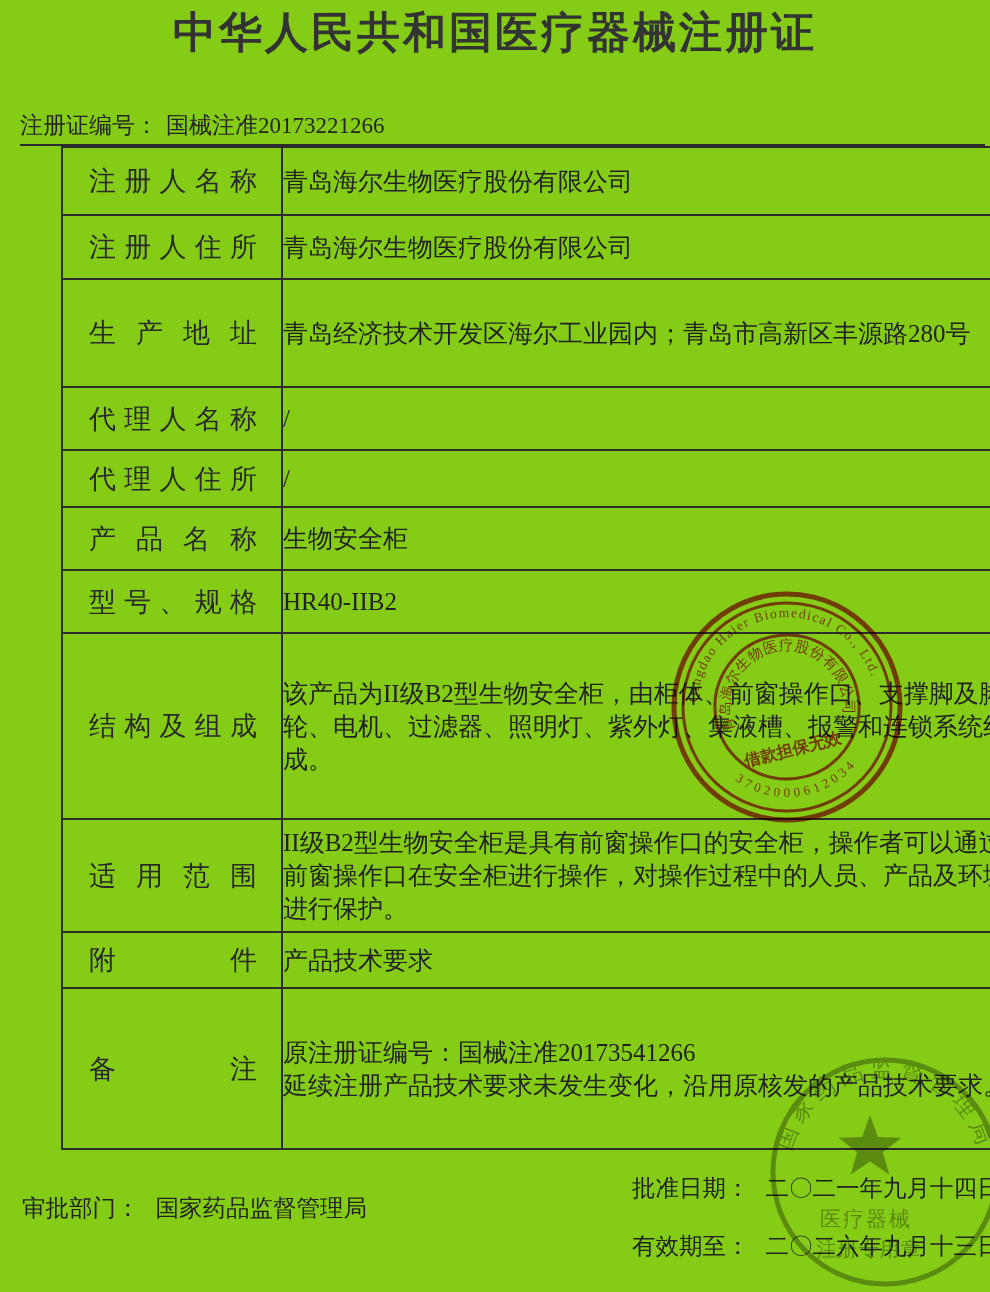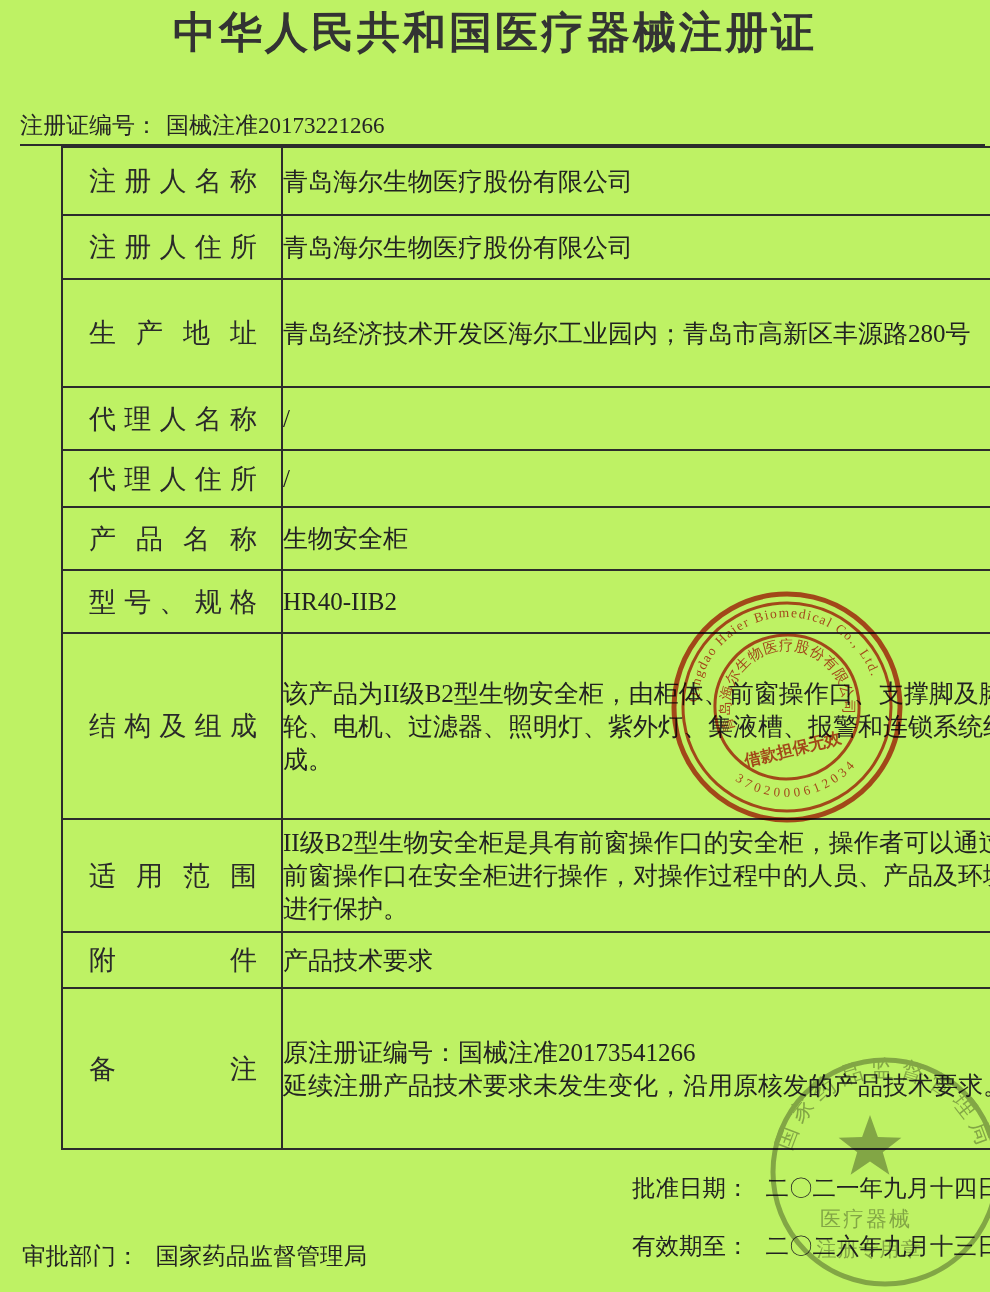--- a/index.html
+++ b/index.html
@@ -1,19 +1,19 @@
 <!DOCTYPE html>
 <html><head>
 <meta charset="utf-8">
 <style>
   html,body{margin:0;padding:0;background:#e8e8e8;}
   .page{
     position:relative;
     width:990px;height:1292px;
-    background:#bef264;
+    background:#84cc16;
     overflow:hidden;
     font-family:"Liberation Serif","DejaVu Serif",serif;
     color:#1f1f1f;
   }
   .title{
     position:absolute;top:4px;left:0;width:100%;
     text-align:center;
     font-size:43px;font-weight:bold;letter-spacing:3px;
     color:#333;
     margin:0;
@@ -49,21 +49,21 @@
     text-align-last:justify;
   }
   td.val-cell{padding:6px 12px 6px 16px;}
   .val{
     font-size:25px;
     line-height:1.32;
     color:#222;
   }
   .footer-item{position:absolute;font-size:23.5px;color:#222;white-space:nowrap;}
   .footer-item .sp{margin-right:10px;}
-  #approval-dept{left:22px;top:1240px;font-family:Liberation Serif, serif;}
+  #approval-dept{left:22px;top:1192px;font-family:Liberation Serif, serif;}
   #approval-date{left:632px;top:1172px;}
   #valid-until{left:632px;top:1230px;}
   .stamp{position:absolute;pointer-events:none;mix-blend-mode:multiply;}
   #company-seal{left:667px;top:587px;width:240px;height:240px;opacity:.9;}
   #agency-seal{left:765px;top:1052px;width:240px;height:240px;opacity:.8;}
   .seal-red-stroke{stroke:#d5382a;fill:none;}
   .seal-red-fill{fill:#d5382a;}
   .seal-gray-stroke{stroke:#9b9b9b;fill:none;}
   .seal-gray-fill{fill:#9b9b9b;}
   #company-seal text{font-family:"Liberation Serif","DejaVu Serif",serif;}

